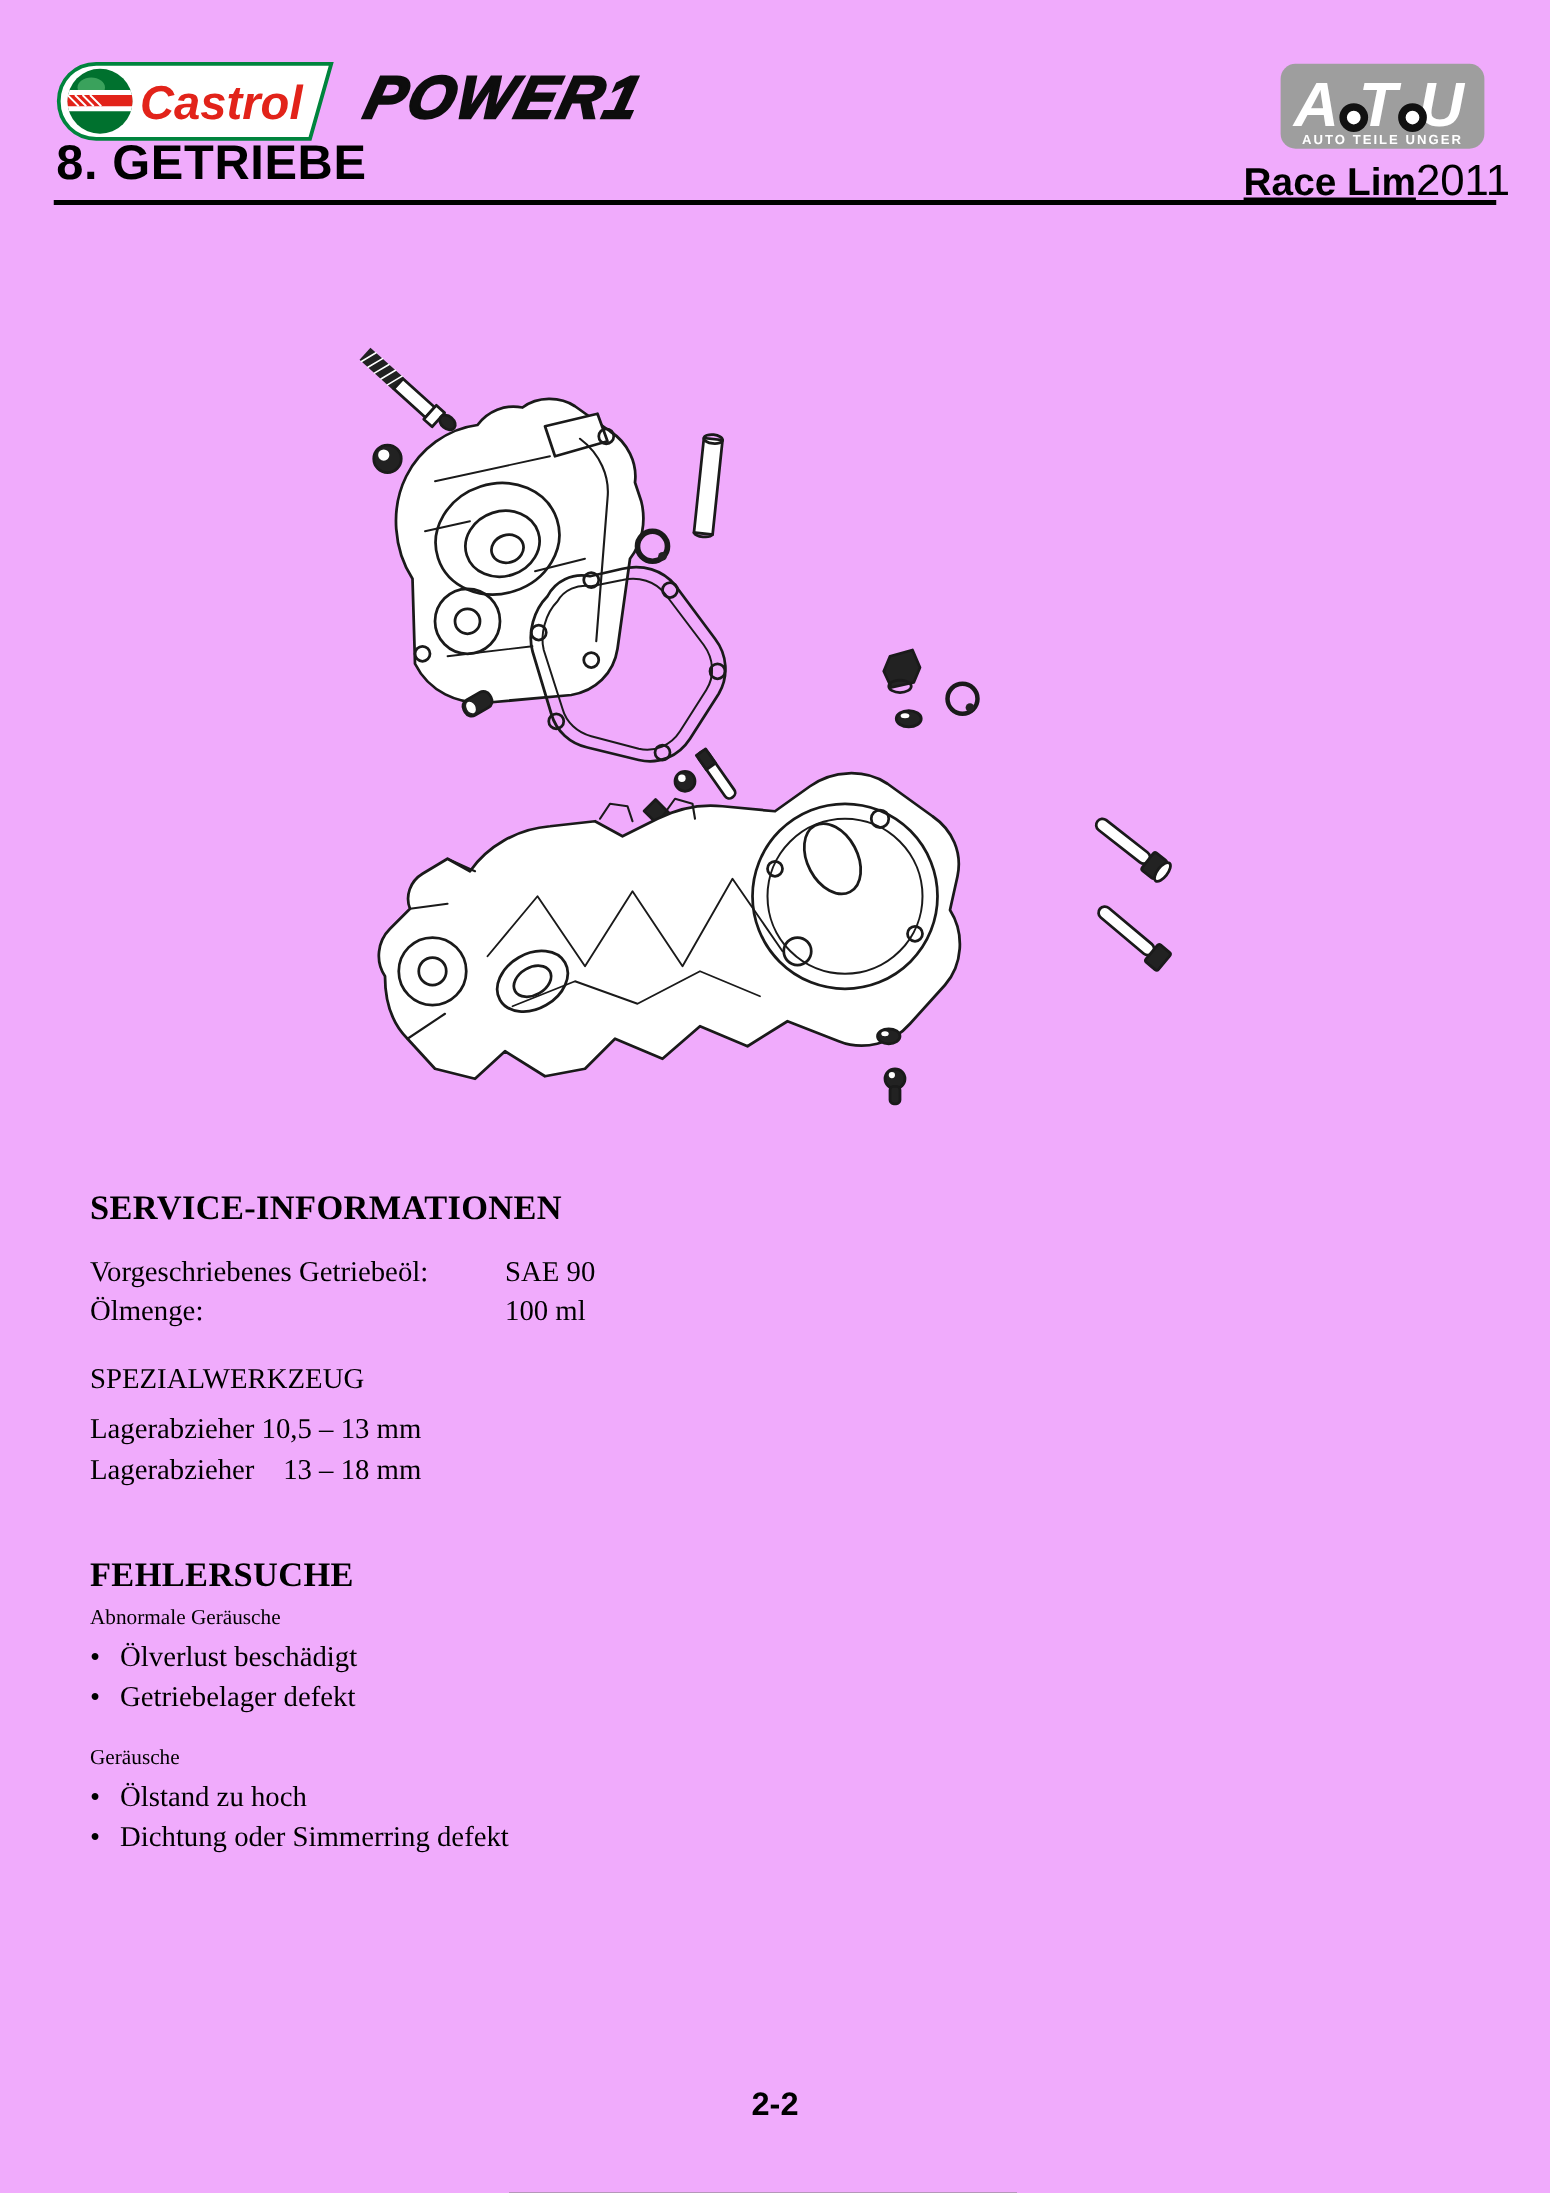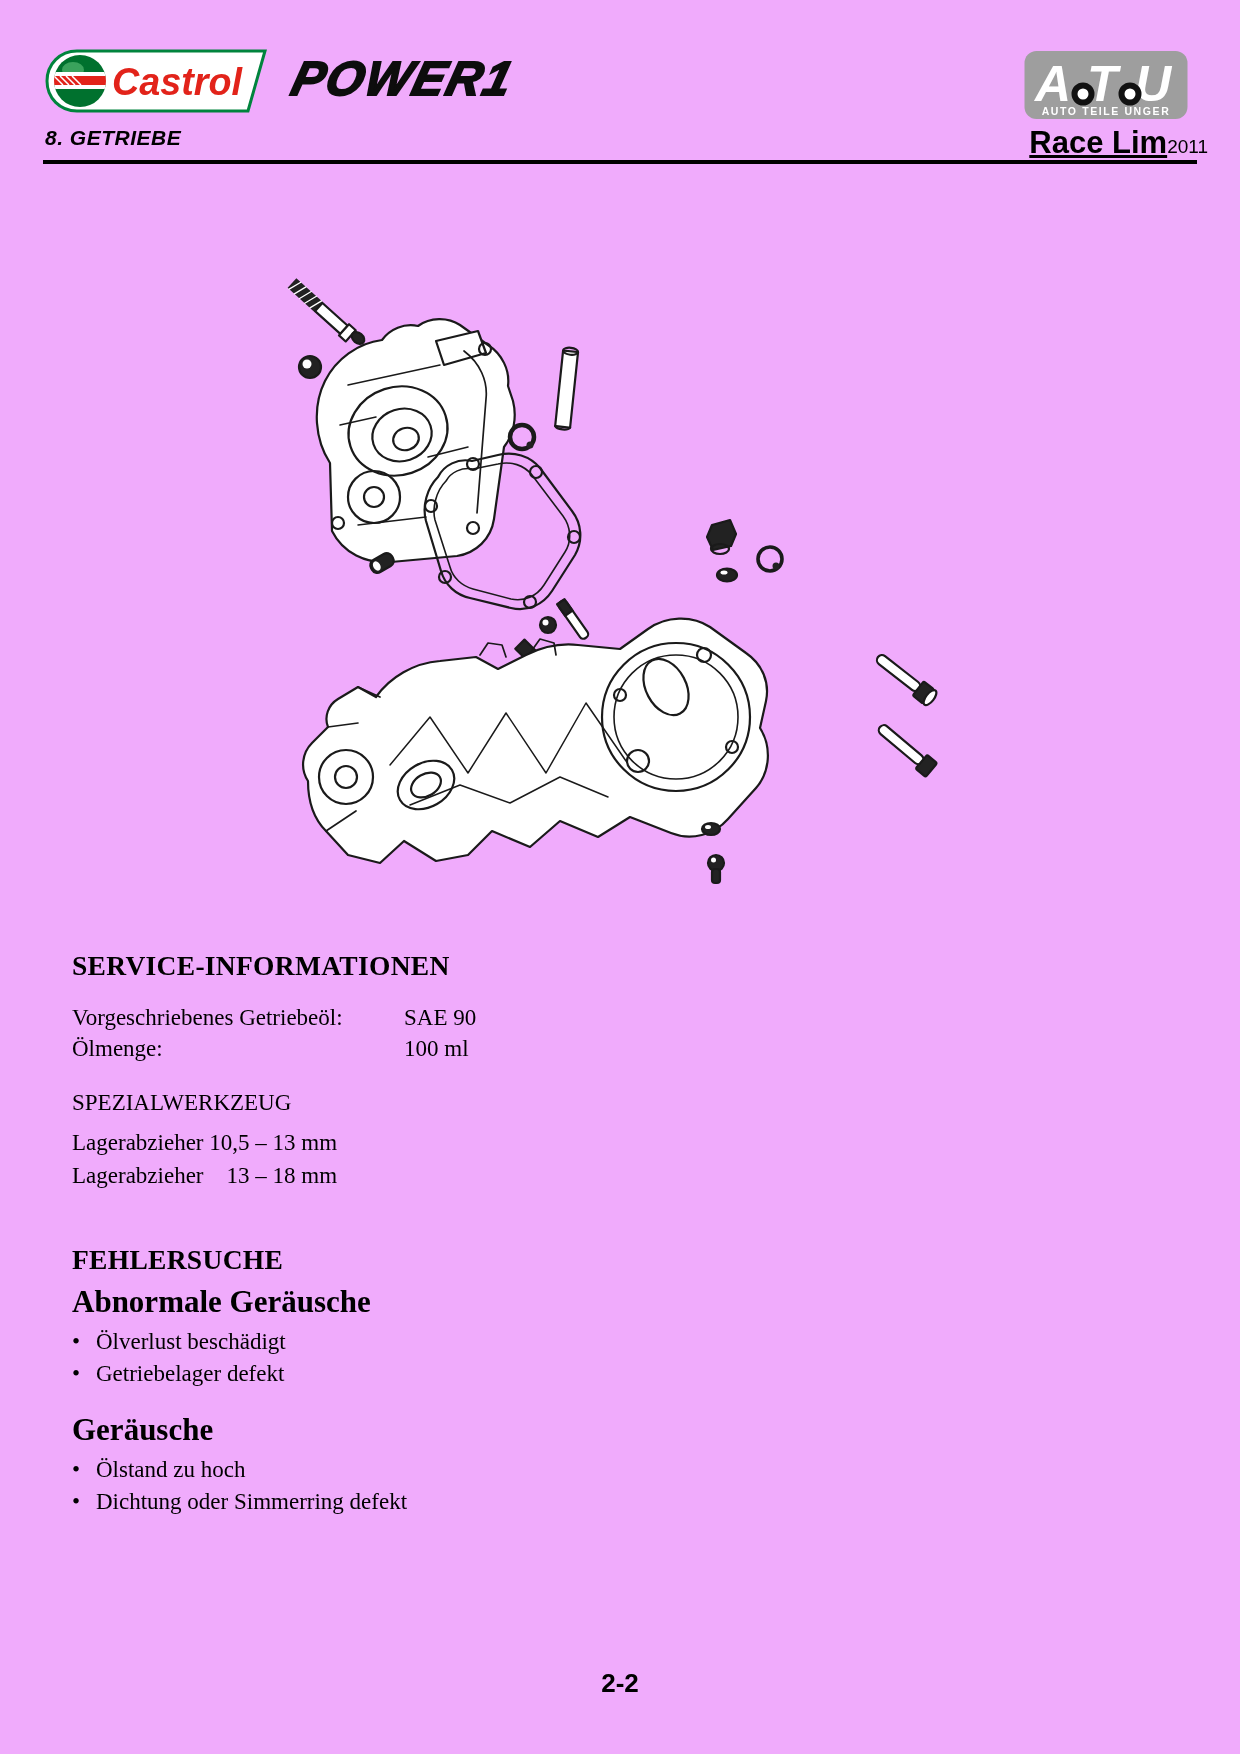--- a/index.html
+++ b/index.html
@@ -14,43 +14,43 @@
     position:absolute; left:293px; top:51px;
     font-family:"Liberation Sans", sans-serif;
     font-size:48px; font-weight:bold; font-style:italic;
     letter-spacing:2px; color:#0d0d0d;
     transform:skewX(-14deg);
     -webkit-text-stroke:2px #0d0d0d;
   }
   .atu-svg{position:absolute; left:1023px; top:47px;}
   
   .section-title{
-    position:absolute; left:45px; top:127px;
+    position:absolute; left:45px; top:111px;
     font-family:"Liberation Sans", sans-serif;
-    font-size:21px; font-weight:bold; line-height:1; letter-spacing:0.5px;font-style:italic;
+    font-size:39px; font-weight:bold; line-height:1; letter-spacing:0.5px;
   }
   .model{
     position:absolute; right:32px; top:127px;
     font-family:"Liberation Sans", sans-serif; line-height:1;
     white-space:nowrap;
   }
   .model-name{font-size:31px; font-weight:bold;text-decoration:underline;}
-  .model-year{font-size:19px; font-weight:normal;}
+  .model-year{font-size:35px; font-weight:normal;}
   .header-rule{
     position:absolute; left:43px; right:43px; top:160px; height:4px;
     background:#000;
   }
   
   .diagram{position:absolute; left:230px; top:225px;}
   
   .content{position:absolute; left:72px; top:950px; width:640px; font-size:23px;}
   .content h1{font-size:27.5px; font-weight:bold; margin:0 0 20px 0; letter-spacing:0.3px;}
   .content h1.fehler{margin:52px 0 8px 0;}
   .content h2{font-size:23px; font-weight:normal; margin:26px 0 10px 0;}
-  .content h3{font-size:31px; font-weight:bold; margin:6px 0 6px 0;}
+  .content h3{font-size:17px; font-weight:normal; margin:6px 0 6px 0;}
   .content h3.oel{margin-top:22px;}
   .svc-row{display:grid; grid-template-columns:332px 1fr; line-height:31px;}
   .tool{line-height:33px; white-space:pre-wrap;}
   .bullet{display:flex; line-height:32px;}
   .bullet .dot{width:24px; flex:0 0 24px;}
   
   .pageno{
     position:absolute; left:0; right:0; top:1668px; text-align:center;
     font-family:"Liberation Sans", sans-serif; font-size:26px; font-weight:bold;
   }

